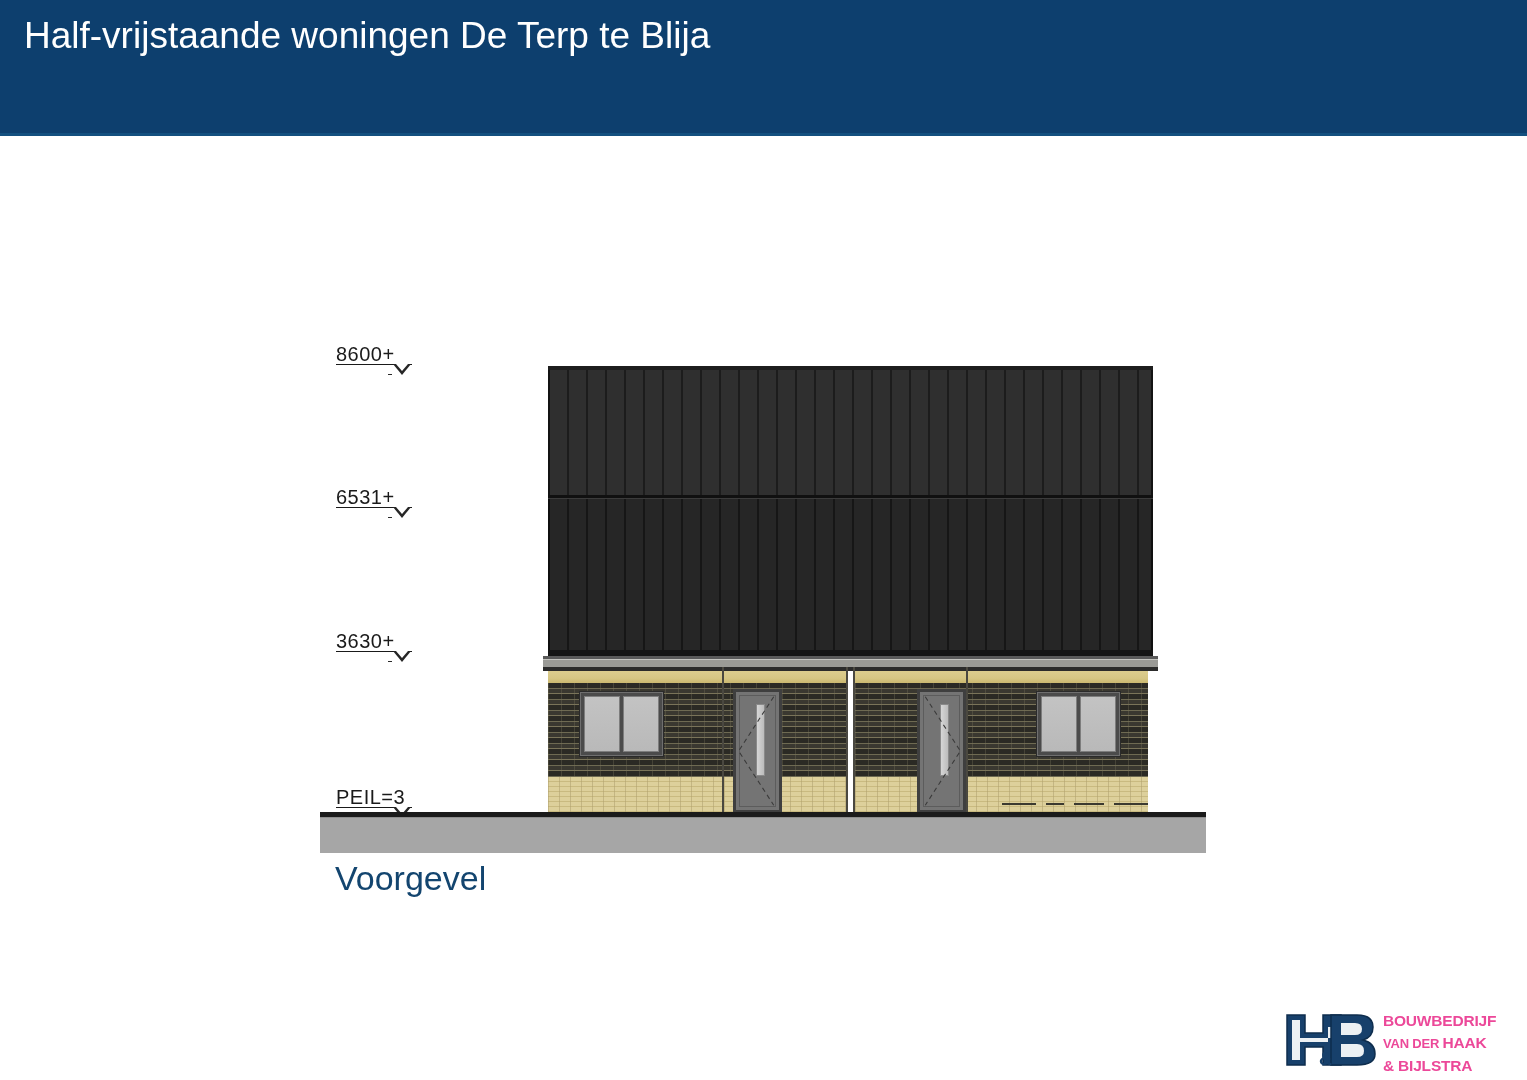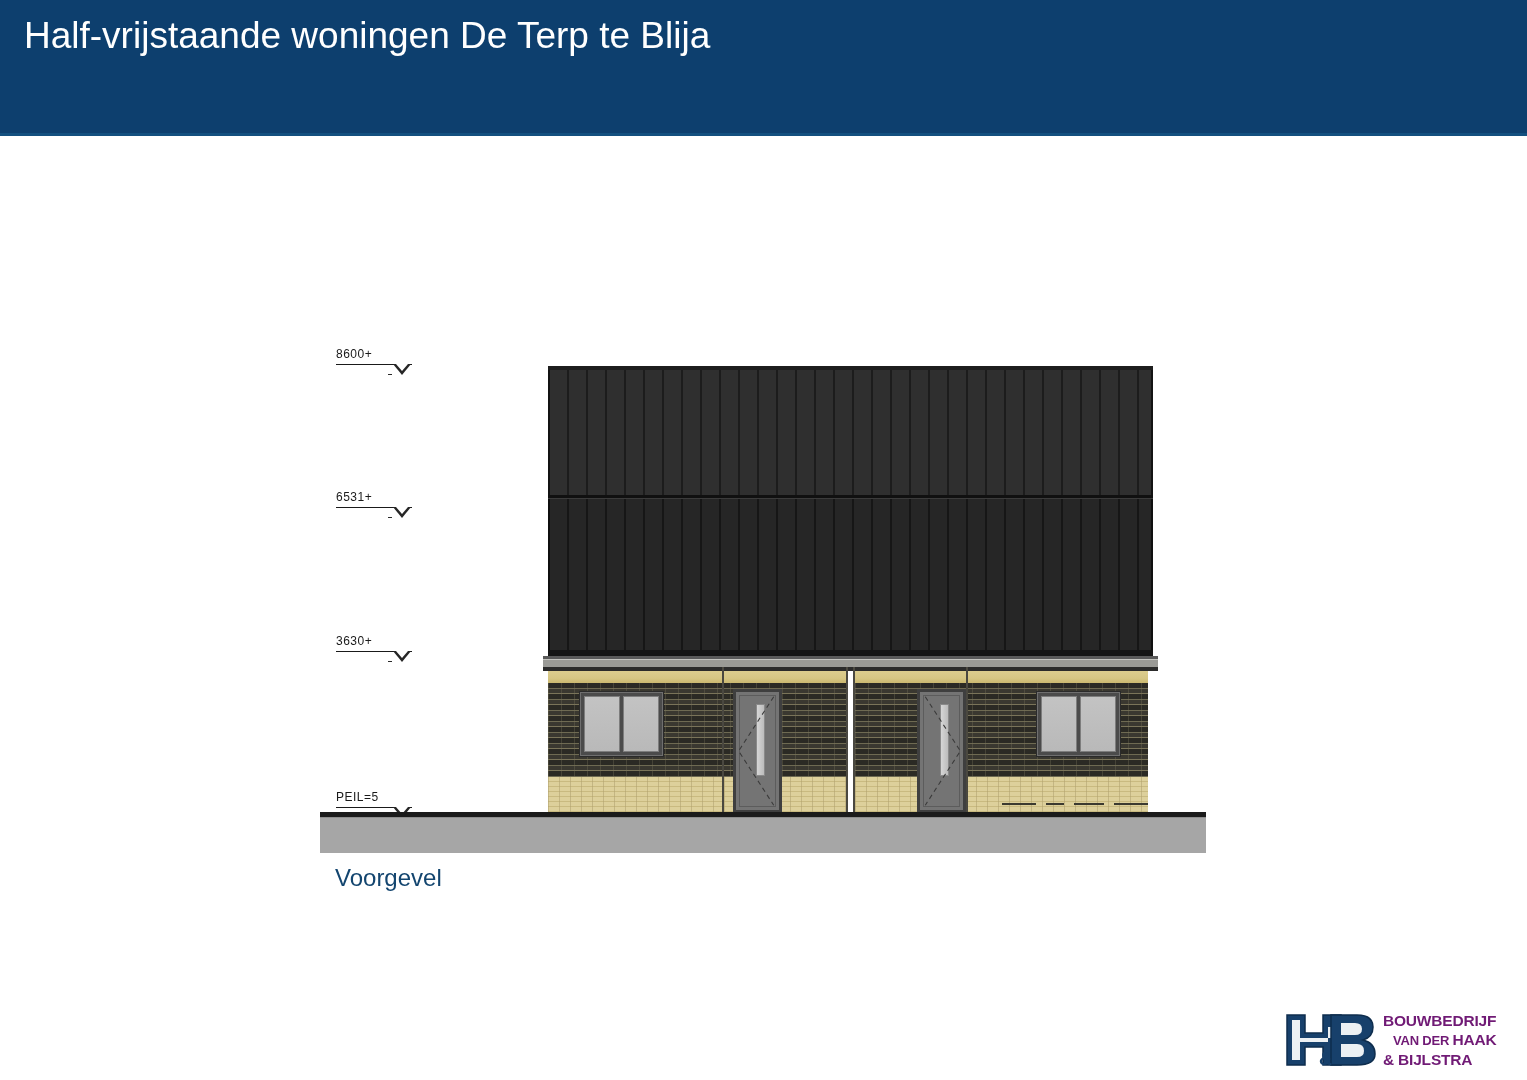--- a/index.html
+++ b/index.html
@@ -31,21 +31,21 @@
     font-size:37px; line-height:46px;
     color:#ffffff;
     letter-spacing:0px;
     white-space:nowrap;
   }
 
   
   .level-marker { position:absolute; }
   .level-label {
     position:absolute; left:0; top:0;
-    font-size:12px; line-height:18px;
+    font-size:20px; line-height:18px;
     color:#1a1a1a;
     letter-spacing:0.5px;
     white-space:nowrap;
     font-family:"Liberation Sans", sans-serif;
   }
   .level-rule {
     position:absolute; left:0; top:19px;
     width:76px; height:0;
     border-top:1.6px solid #1a1a1a;
   }
@@ -242,40 +242,40 @@
     border:1px solid #8a8a8a;
   }
   .door-swing {
     position:absolute; left:0; top:0; width:100%; height:100%;
     pointer-events:none;
   }
 
   
   #caption {
     position:absolute; left:335px; top:857px;
-    font-size:24px; line-height:42px;
+    font-size:34px; line-height:42px;
     color:#13456f;
     white-space:nowrap;
   }
 
   
   #logo {
     position:absolute; left:1283px; top:1009px;
     width:232px; height:62px;
   }
   #logo-mark { position:absolute; left:0; top:0; width:96px; height:62px; }
   #logo-text {
     position:absolute; left:100px; top:2px;
     width:132px;
-    color:#701a75;
+    color:#ec4899;
     font-weight:bold;
     letter-spacing:-0.2px;
   }
   .logo-line1 { font-size:15.5px; line-height:19px; white-space:nowrap; }
-  .logo-line2 { font-size:15.5px; line-height:19px; white-space:nowrap;margin-left:10px; }
+  .logo-line2 { font-size:15.5px; line-height:25px; white-space:nowrap; }
   .logo-line2 .sm { font-size:13px; }
   .logo-line3 { font-size:15.5px; line-height:19px; white-space:nowrap; }
 </style>
 </head>
 <body>
 
 <div id="slide">
 
   <div id="title-bar"></div>
   <div id="title-bar-underline"></div>
@@ -299,21 +299,21 @@
 
   <div class="level-marker" style="left:336px; top:632px;">
     <span class="level-label">3630+</span>
     <span class="level-rule"></span>
     <span class="level-tick"></span>
     <span class="level-tri"></span>
     <span class="level-tri-inner"></span>
   </div>
 
   <div class="level-marker" style="left:336px; top:788px;">
-    <span class="level-label">PEIL=5</span>
+    <span class="level-label">PEIL=3</span>
     <span class="level-rule"></span>
     <span class="level-tick"></span>
     <span class="level-tri"></span>
     <span class="level-tri-inner"></span>
   </div>
 
   <div id="building">
 
     <div id="roof-ridge-cap"></div>
     <div id="roof"></div>

